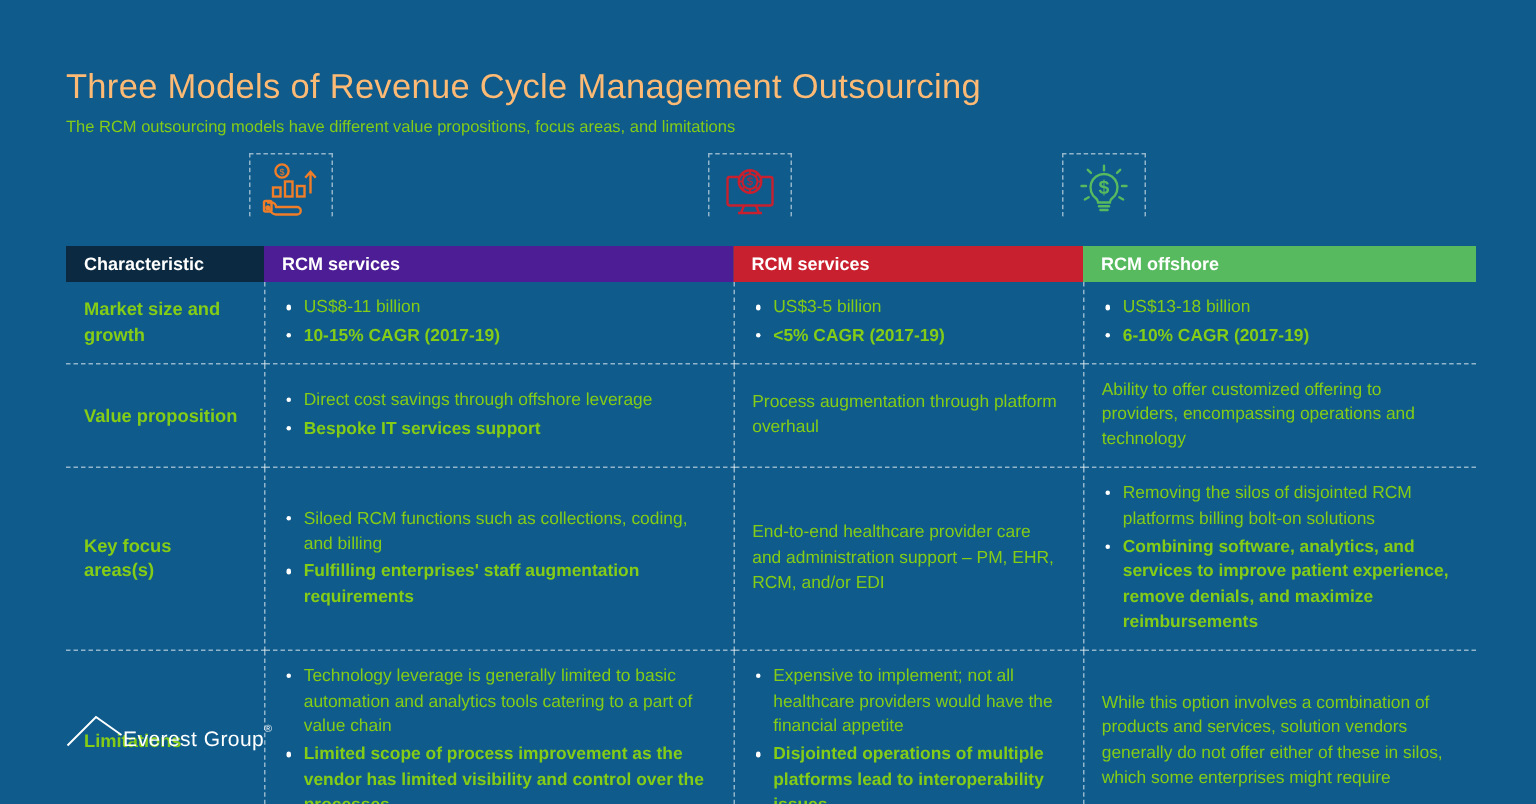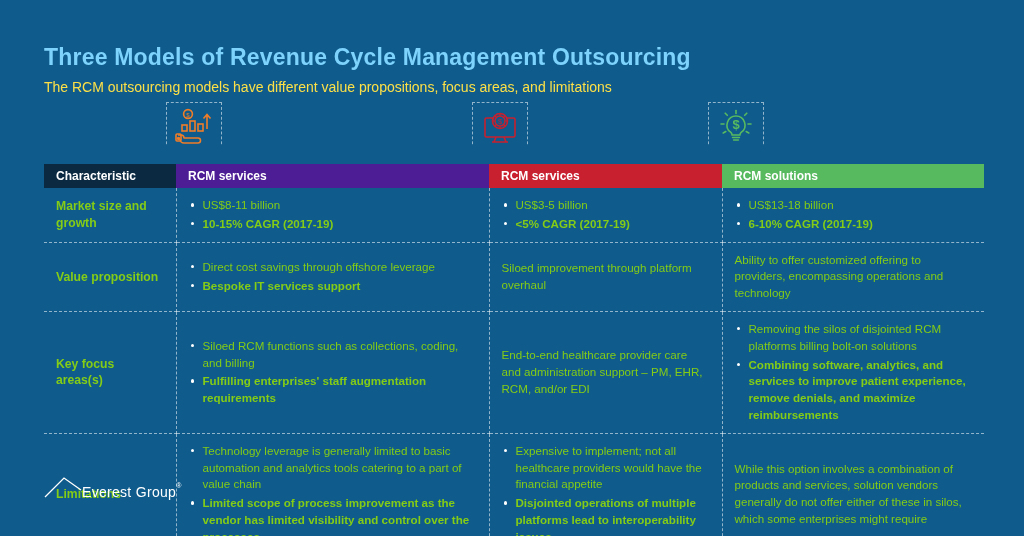--- a/index.html
+++ b/index.html
@@ -19,30 +19,30 @@
 
   
   .title-block {
     position: absolute;
     left: 44px;
     top: 44px;
     width: 940px;
   }
   .deck-title {
     font-size: 23px;
-    font-weight: 700;
+    font-weight: 400;
     letter-spacing: 0.2px;
-    color: #7dd3fc;
+    color: #fdba74;
     line-height: 1.2;
   }
   .deck-subtitle {
     margin-top: 7px;
-    font-size: 14px;
+    font-size: 11px;
     font-weight: 400;
-    color: #fde047;
+    color: #84cc16;
     line-height: 1.25;
   }
 
   
   .badge {
     position: absolute;
     width: 56px;
     height: 62px;
     top: 102px;
   }
@@ -242,21 +242,21 @@
     <col class="c-char">
       <col class="c-serv">
       <col class="c-soft">
       <col class="c-sol">
   </colgroup>
   <thead>
     <tr>
       <th class="th-char">Characteristic</th>
       <th class="th-serv">RCM services</th>
       <th class="th-soft">RCM services</th>
-      <th class="th-sol">RCM solutions</th>
+      <th class="th-sol">RCM offshore</th>
     </tr>
   </thead>
   <tbody id="matrix-body">
       <tr>
         <td class="rowlabel">Market size and growth</td>
         <td>
           <ul class="cell-list">
             <li>US$8-11 billion</li>
             <li>10-15% CAGR (2017-19)</li>
           </ul>
@@ -276,21 +276,21 @@
       </tr>
       <tr>
         <td class="rowlabel">Value proposition</td>
         <td>
           <ul class="cell-list">
             <li>Direct cost savings through offshore leverage</li>
             <li>Bespoke IT services support</li>
           </ul>
         </td>
         <td>
-          <p class="cell-para">Siloed improvement through platform overhaul</p>
+          <p class="cell-para">Process augmentation through platform overhaul</p>
         </td>
         <td class="last-col">
           <p class="cell-para">Ability to offer customized offering to providers, encompassing operations and technology</p>
         </td>
       </tr>
       <tr>
         <td class="rowlabel">Key focus areas(s)</td>
         <td>
           <ul class="cell-list">
             <li>Siloed RCM functions such as collections, coding, and billing</li>

